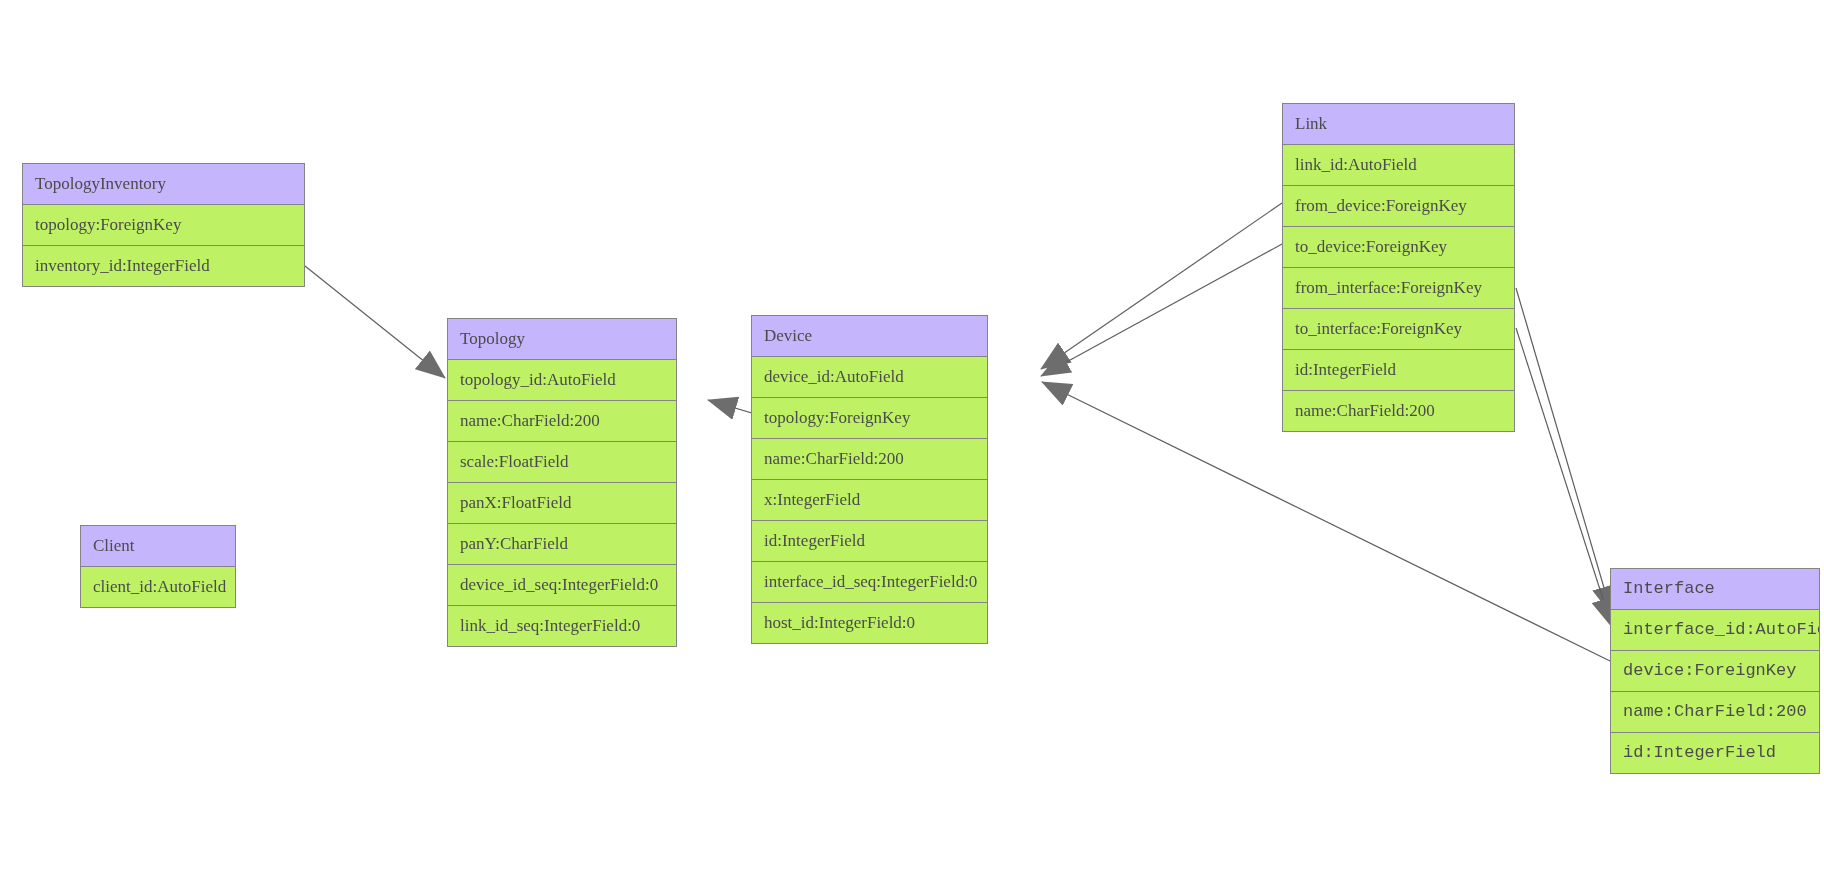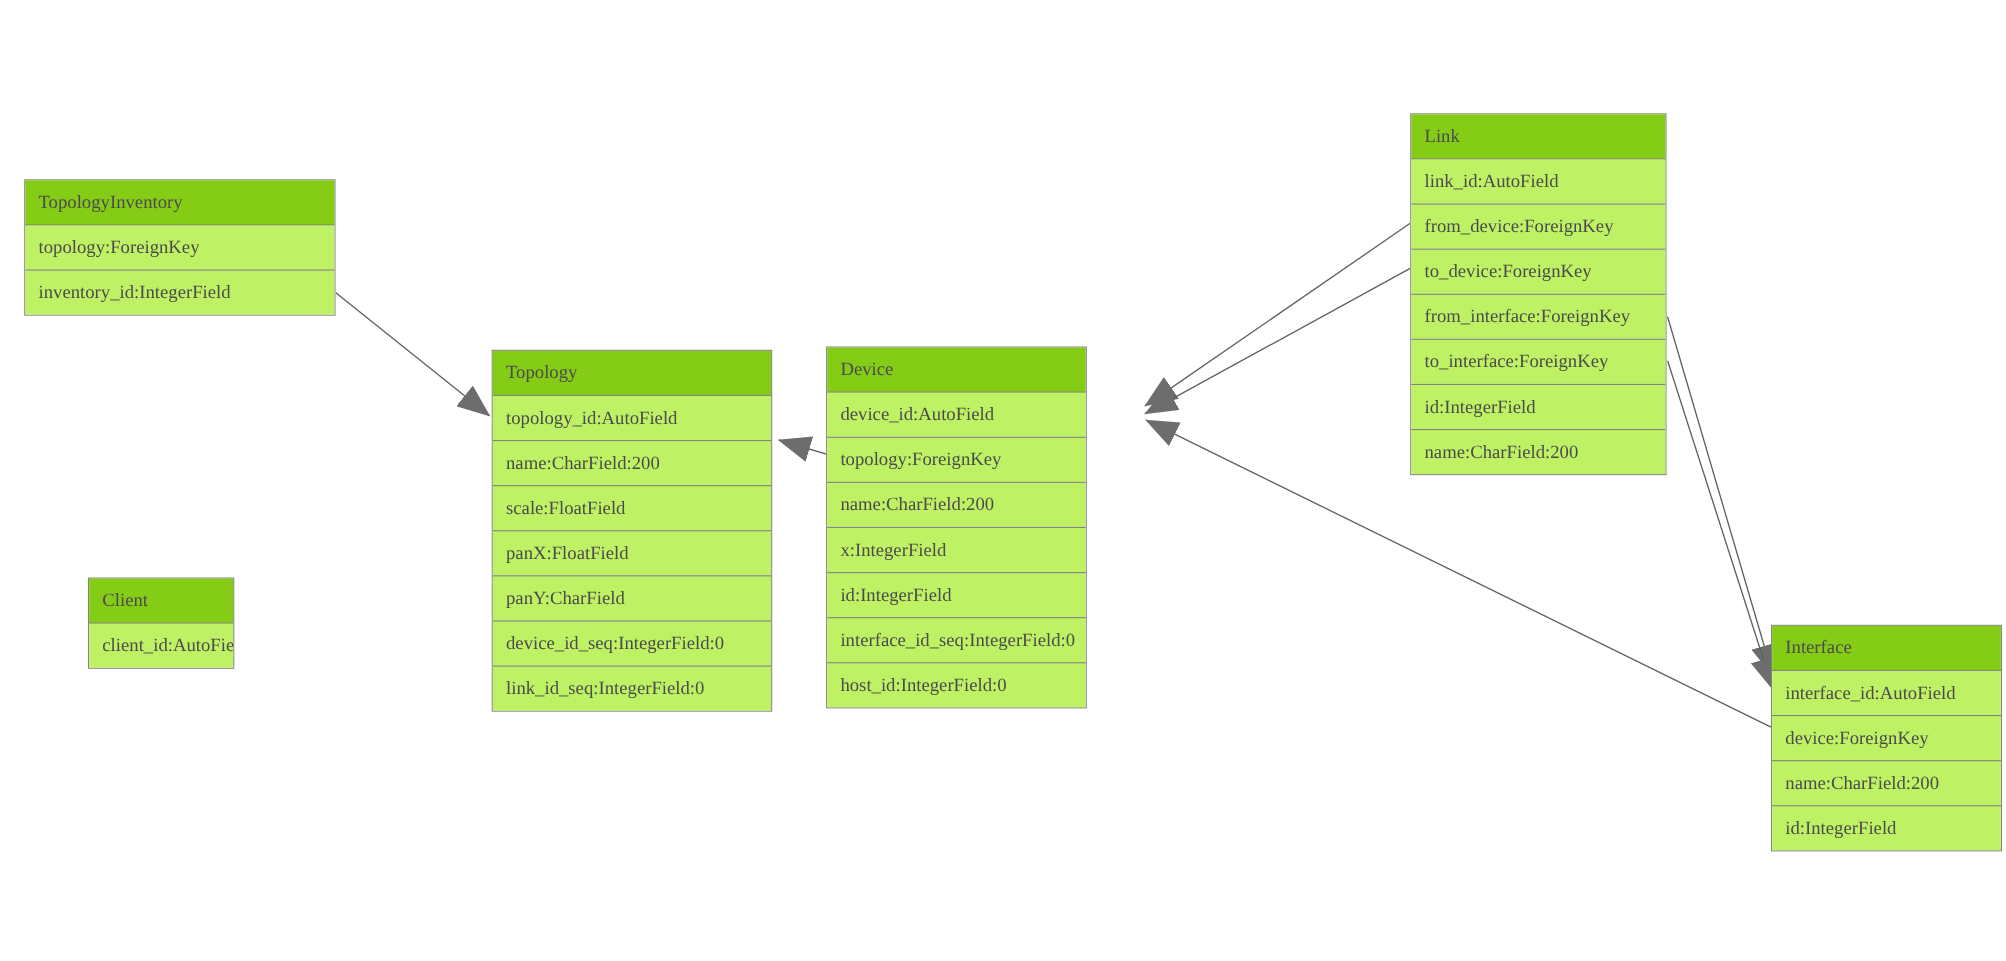--- a/index.html
+++ b/index.html
@@ -27,43 +27,43 @@
     background: #ffffff;
     border: 1px solid #848484;
     box-sizing: border-box;
     color: #4b4b4b;
     font-size: 17px;
   }
   .entity-header {
     height: 40px;
     line-height: 40px;
     padding: 0 12px;
-    background: #84cc16;
+    background: #c4b5fd;
     border-bottom: 1px solid #848484;
     white-space: nowrap;
     overflow: hidden;
   }
   .field-row {
     height: 40px;
     line-height: 40px;
     padding: 0 12px;
     background: #bef264;
     white-space: nowrap;
     overflow: hidden;
   }
   .field-row + .field-row {
     border-top: 1px solid #848484;
   }
   
   #ent-topology-inventory { left: 22px;   top: 163px; width: 283px; }
-  #ent-topology           { left: 447px;  top: 318px; width: 255px; }
-  #ent-client             { left: 80px;   top: 525px; width: 133px; }
+  #ent-topology           { left: 447px;  top: 318px; width: 230px; }
+  #ent-client             { left: 80px;   top: 525px; width: 156px; }
   #ent-device             { left: 751px;  top: 315px; width: 237px; }
   #ent-link               { left: 1282px; top: 103px; width: 233px; }
-  #ent-interface          { left: 1610px; top: 568px; width: 210px; }
+  #ent-interface          { left: 1610px; top: 568px; width: 210px; font-family: Liberation Mono, monospace; }
 </style>
 </head>
 <body>
 
 <div id="canvas">
 
   <svg id="edge-layer" width="1824" height="874" viewBox="0 0 1824 874" xmlns="http://www.w3.org/2000/svg">
     <defs>
       <marker id="arrowhead" markerUnits="userSpaceOnUse" markerWidth="30" markerHeight="24" viewBox="0 0 30 24" refX="29" refY="12" orient="auto">
         <path d="M0,0 L30,12 L0,24 Z" fill="#6d6d6d"></path>

